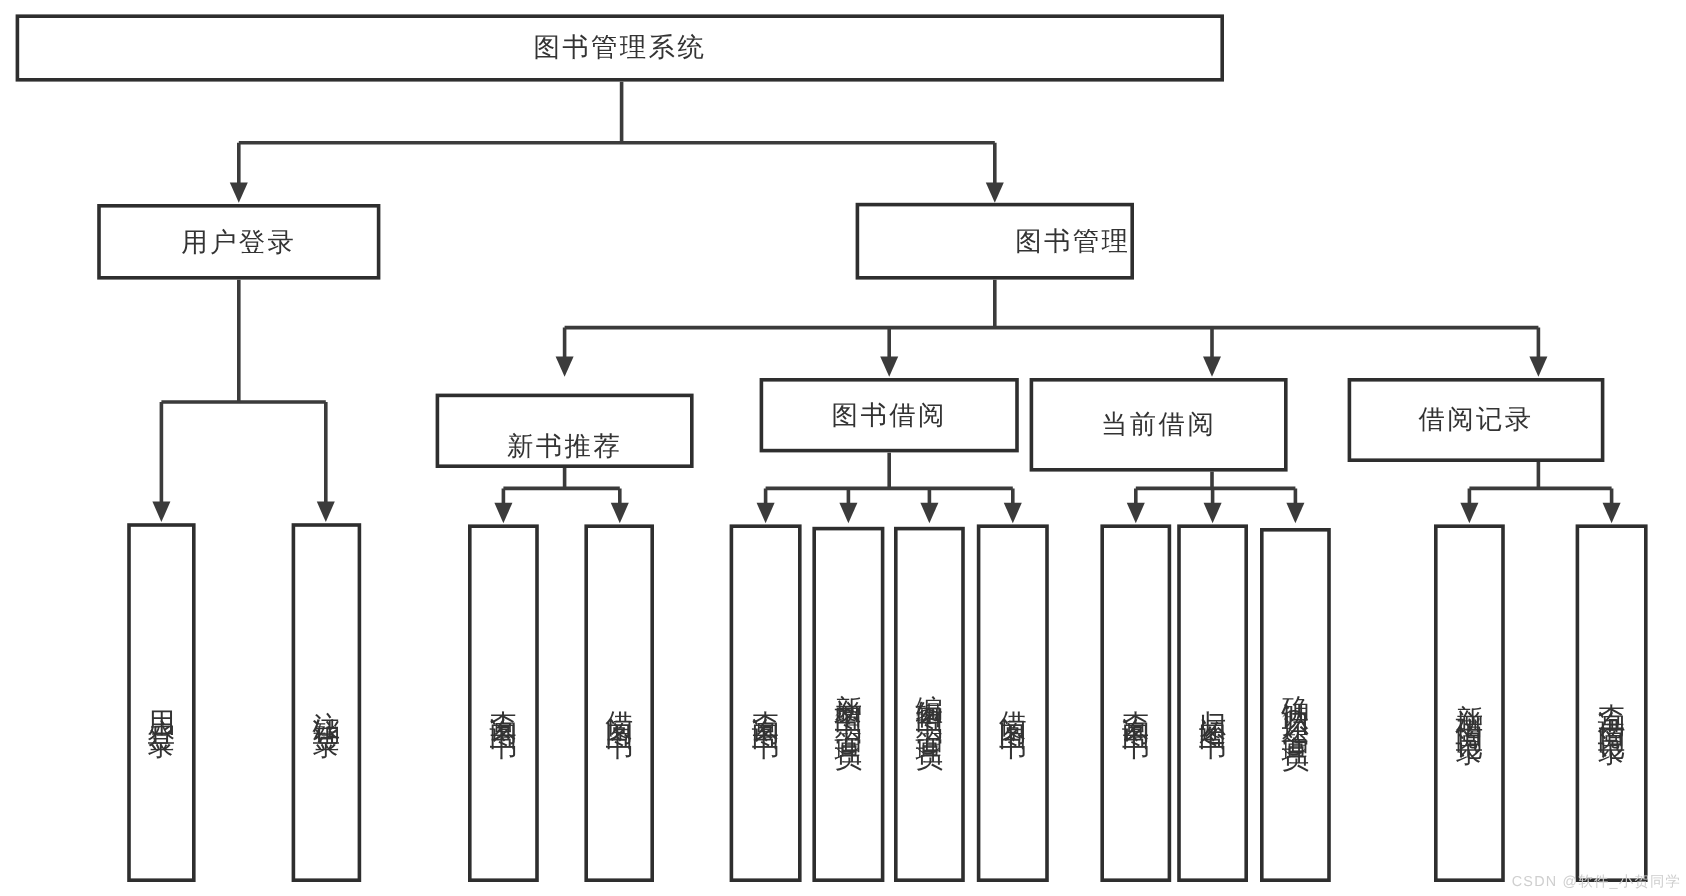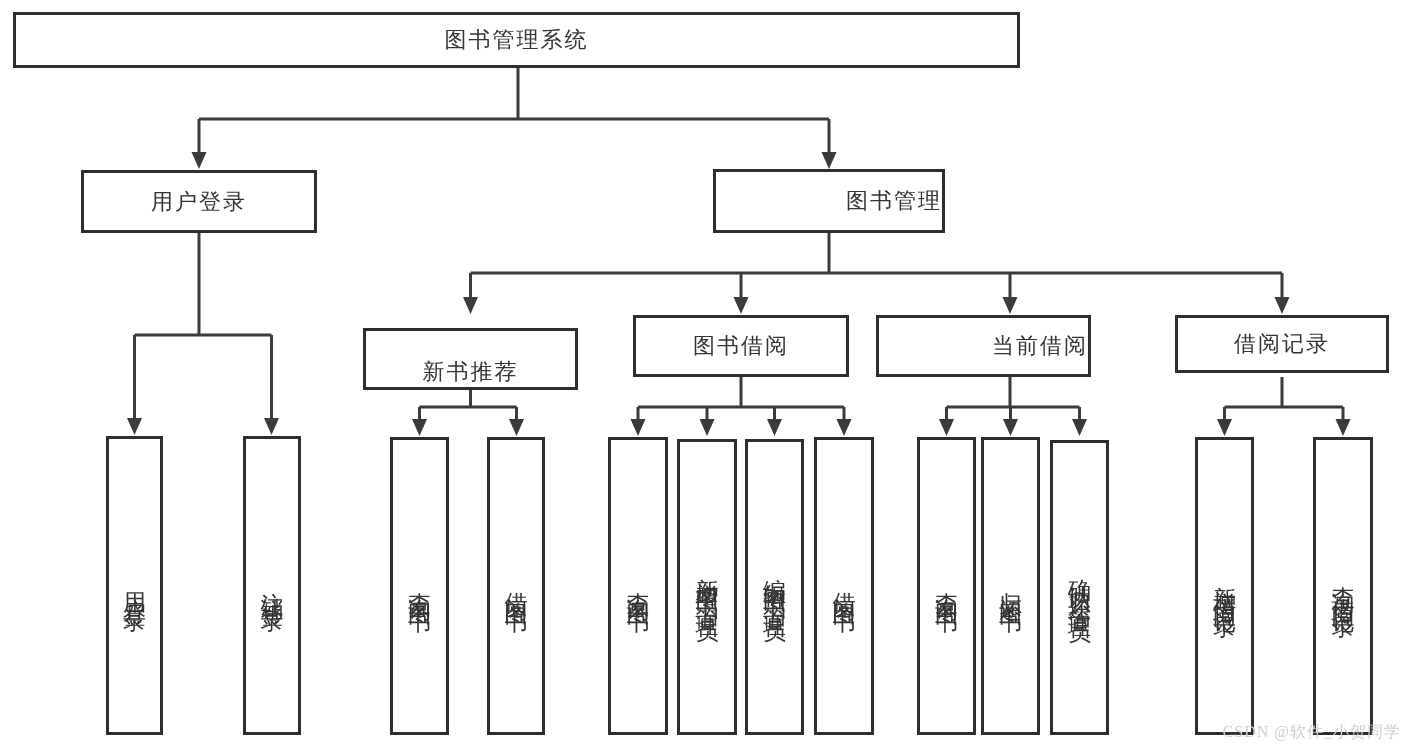--- a/index.html
+++ b/index.html
@@ -27,26 +27,25 @@
   .vnode > span {
     writing-mode:vertical-rl;
     text-orientation:mixed;
     font-size:23px;
     letter-spacing:6px;
     line-height:1;
   }
   .watermark {
     position:absolute;
     right:4px; bottom:4px;
-    font-size:16px;
+    font-size:12px;
     letter-spacing:1px;
     color:var(--watermark, #cfcfcf);
     white-space:nowrap;
     z-index:5;
-    font-family:Liberation Serif, serif;
   }
 </style>
 </head>
 <body>
 
 <div class="canvas">
 
   <svg class="wires" width="1405" height="747" viewBox="0 0 1405 747" aria-hidden="true">
     <path stroke="currentColor" stroke-width="3" fill="none" d="
       M518 68 V119 M199 119 H829 M199 119 V153 M829 119 V153
@@ -89,24 +88,24 @@
   <div class="node" style="left:713px; top:169px; width:232px; height:64px;justify-content:flex-end;">
     <span>图书管理</span>
   </div>
 
   <div class="node" style="left:363px; top:328px; width:215px; height:62px;align-items:flex-end;">
     <span>新书推荐</span>
   </div>
   <div class="node" style="left:633px; top:315px; width:216px; height:62px;justify-content:center;">
     <span>图书借阅</span>
   </div>
-  <div class="node" style="left:876px; top:315px; width:215px; height:62px;justify-content:flex-end;">
+  <div class="node" style="left:858px; top:315px; width:215px; height:78px;">
     <span>当前借阅</span>
   </div>
-  <div class="node" style="left:1175px; top:315px; width:214px; height:58px;">
+  <div class="node" style="left:1123px; top:315px; width:214px; height:70px;">
     <span>借阅记录</span>
   </div>
 
   <div class="vnode" style="left:106px; top:436px; width:57px; height:299px;">
     <span>用户登录</span>
   </div>
   <div class="vnode" style="left:243px; top:436px; width:58px; height:299px;">
     <span>注销登录</span>
   </div>
 

